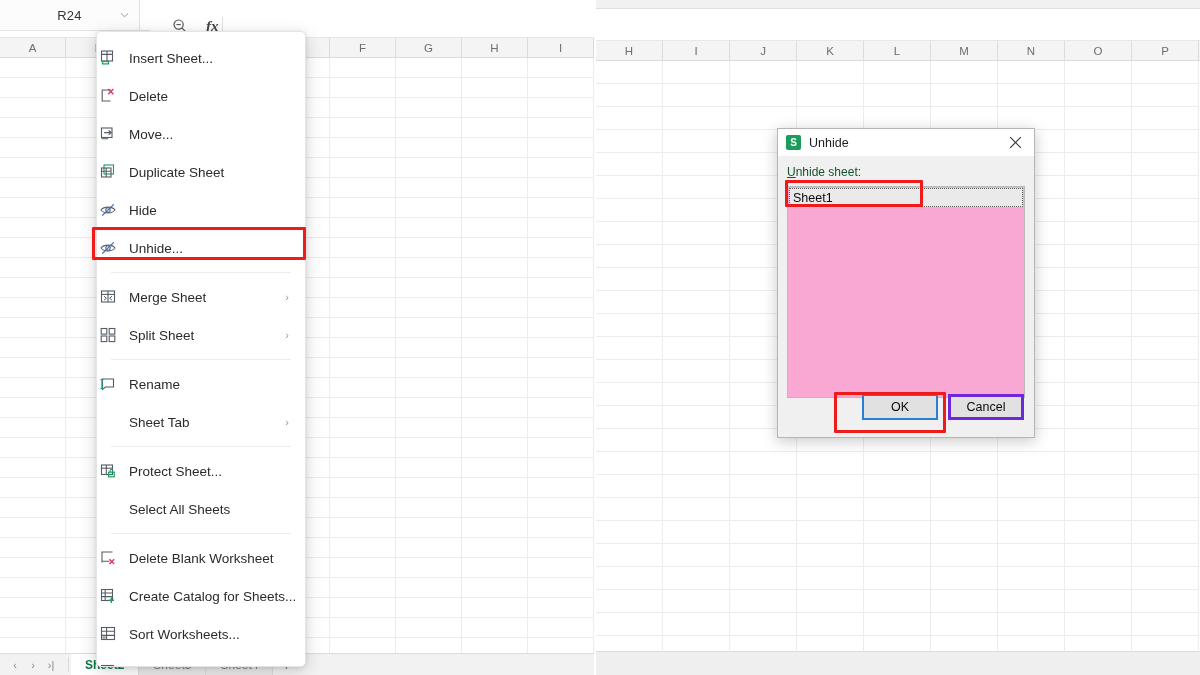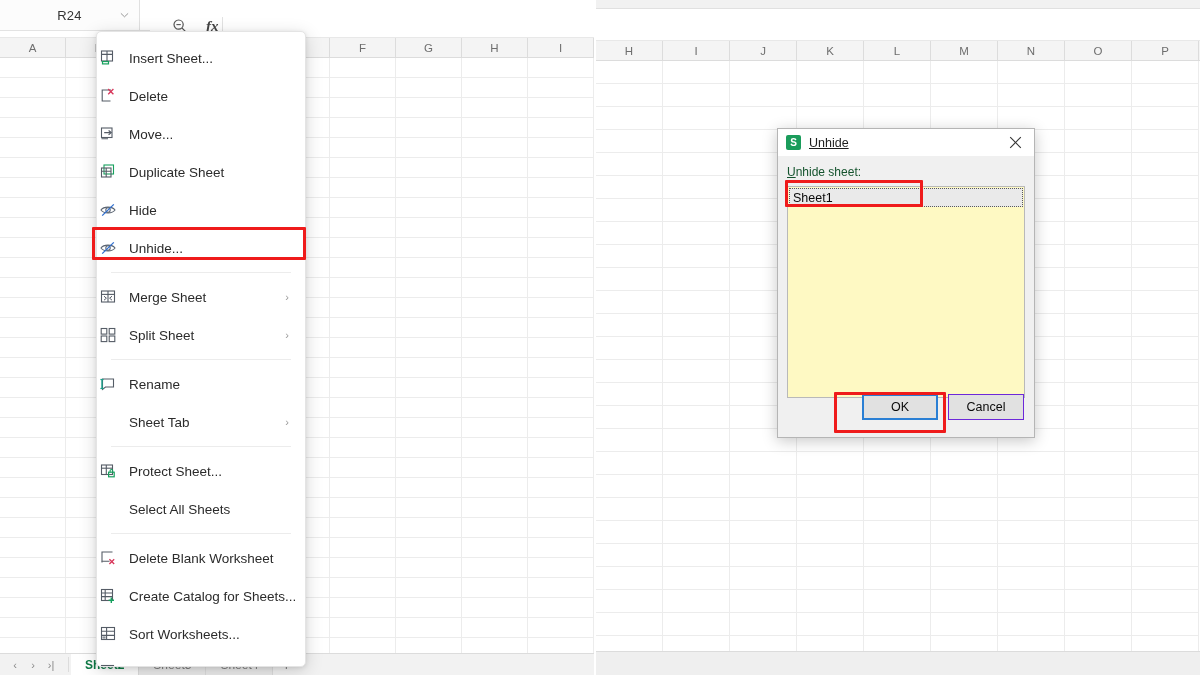--- a/index.html
+++ b/index.html
@@ -139,42 +139,42 @@
   .dlg-title {
     height: 28px; background: #ffffff; display: flex; align-items: center;
     padding: 0 6px 0 8px; border-bottom: 1px solid #f0f0f0;
   }
   .dlg-appicon {
     width: 15px; height: 15px; background: #1a9c5b; border-radius: 2px;
     color: #fff; font-size: 10px; font-weight: bold; display: flex;
     align-items: center; justify-content: center; margin-right: 8px;
     font-family: "Liberation Sans", sans-serif;
   }
-  .dlg-titletext { font-size: 12.5px; color: #1d1d1d; flex: 1; text-decoration: underline; }
+  .dlg-titletext { font-size: 12.5px; color: #1d1d1d; flex: 1; }
   .dlg-close { width: 26px; height: 26px; display: flex; align-items: center;
                justify-content: center; color: #3a3a3a; }
   .dlg-body { padding: 8px 9px 0 9px; }
   .dlg-label { font-size: 12px; color: #14532d; margin-bottom: 7px; }
   .dlg-label u { text-decoration: underline; }
   .dlg-list {
-    height: 212px; background: #fef9c3; border: 1px solid #b9b9b9;
+    height: 212px; background: #f9a8d4; border: 1px solid #b9b9b9;
     padding: 1px; overflow: hidden;
   }
   .dlg-listitem {
     height: 19px; background: #eaeaea; border: 1px dotted #5a5a5a;
     display: flex; align-items: center; padding-left: 3px;
     font-size: 12.5px; color: #0a0a0a;
   }
   .dlg-footer {
     position: absolute; left: 0; bottom: 7px; width: 100%; height: 46px;
     display: flex; align-items: center; justify-content: flex-end;
     gap: 10px; padding-right: 10px;
   }
   .btn {
-    width: 76px; height: 26px; background: #e1e1e1; border: 1px solid #6d28d9;
+    width: 76px; height: 26px; background: #e1e1e1; border: 3px solid #6d28d9;
     font-size: 12.5px; color: #0a0a0a; display: flex; align-items: center;
     justify-content: center; font-family: "Liberation Sans", sans-serif;
   }
   .btn.default { border: 2px solid #2a7fd4; background: #e1e1e1; }
 </style>
 </head>
 <body>
 
 <div id="root">
 

